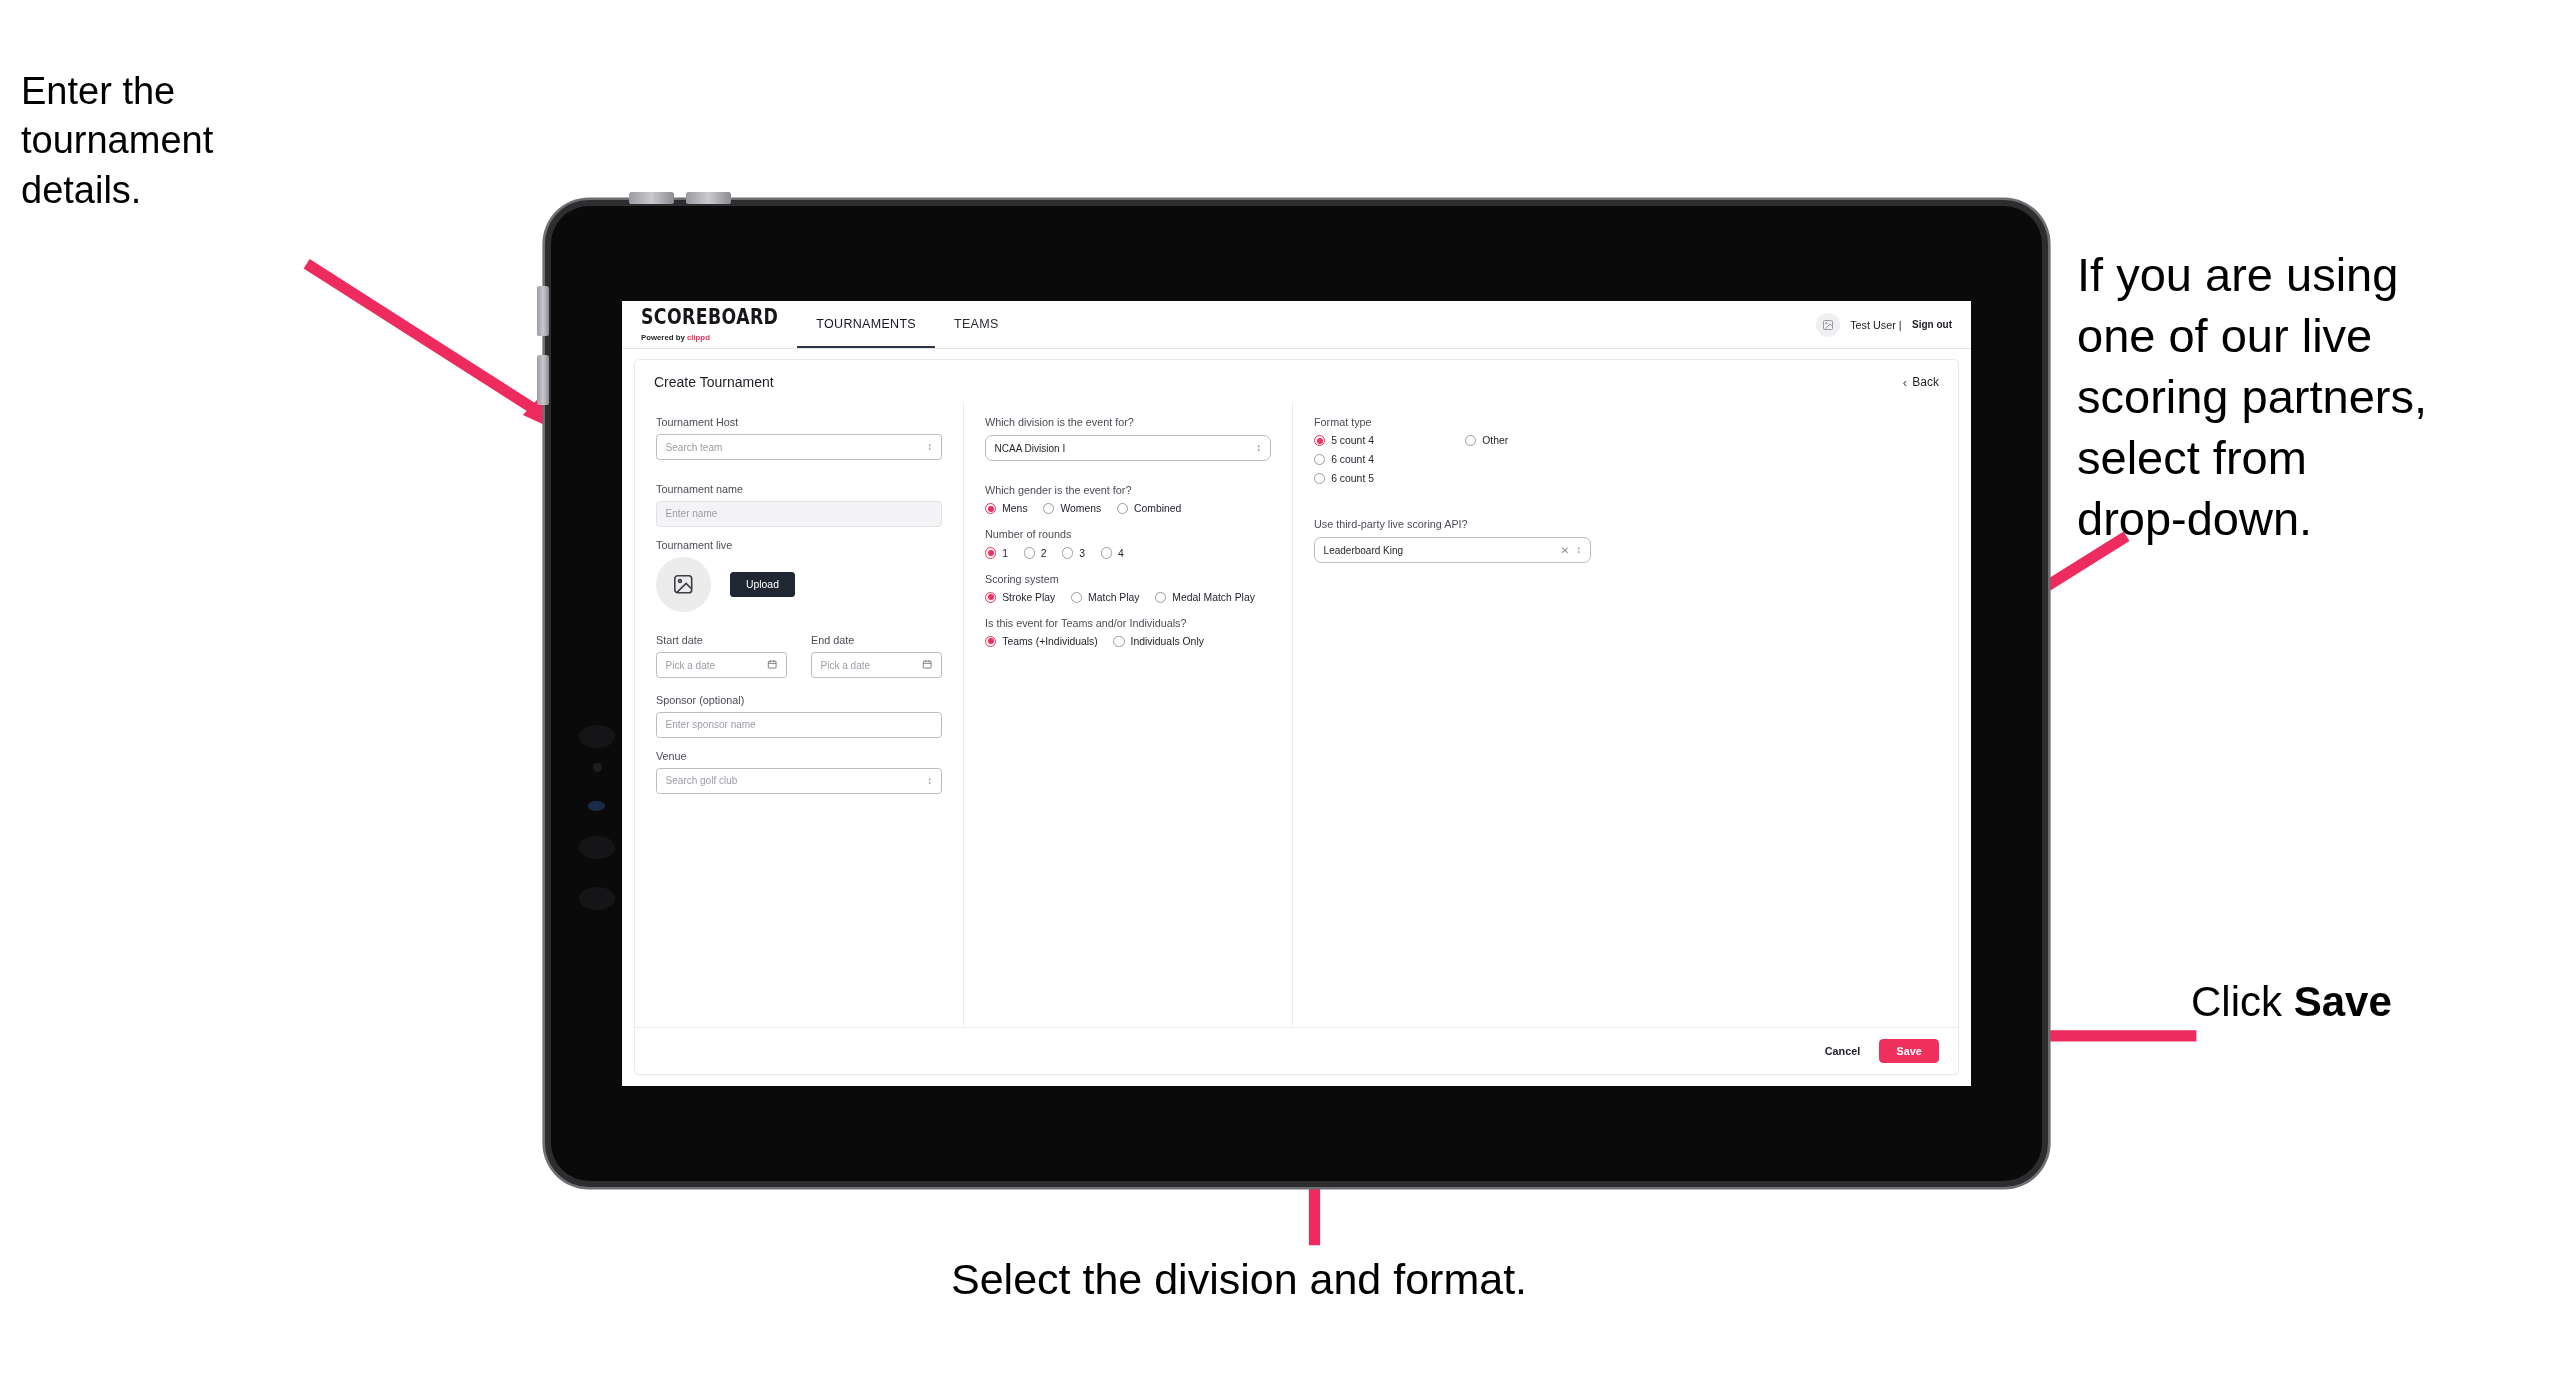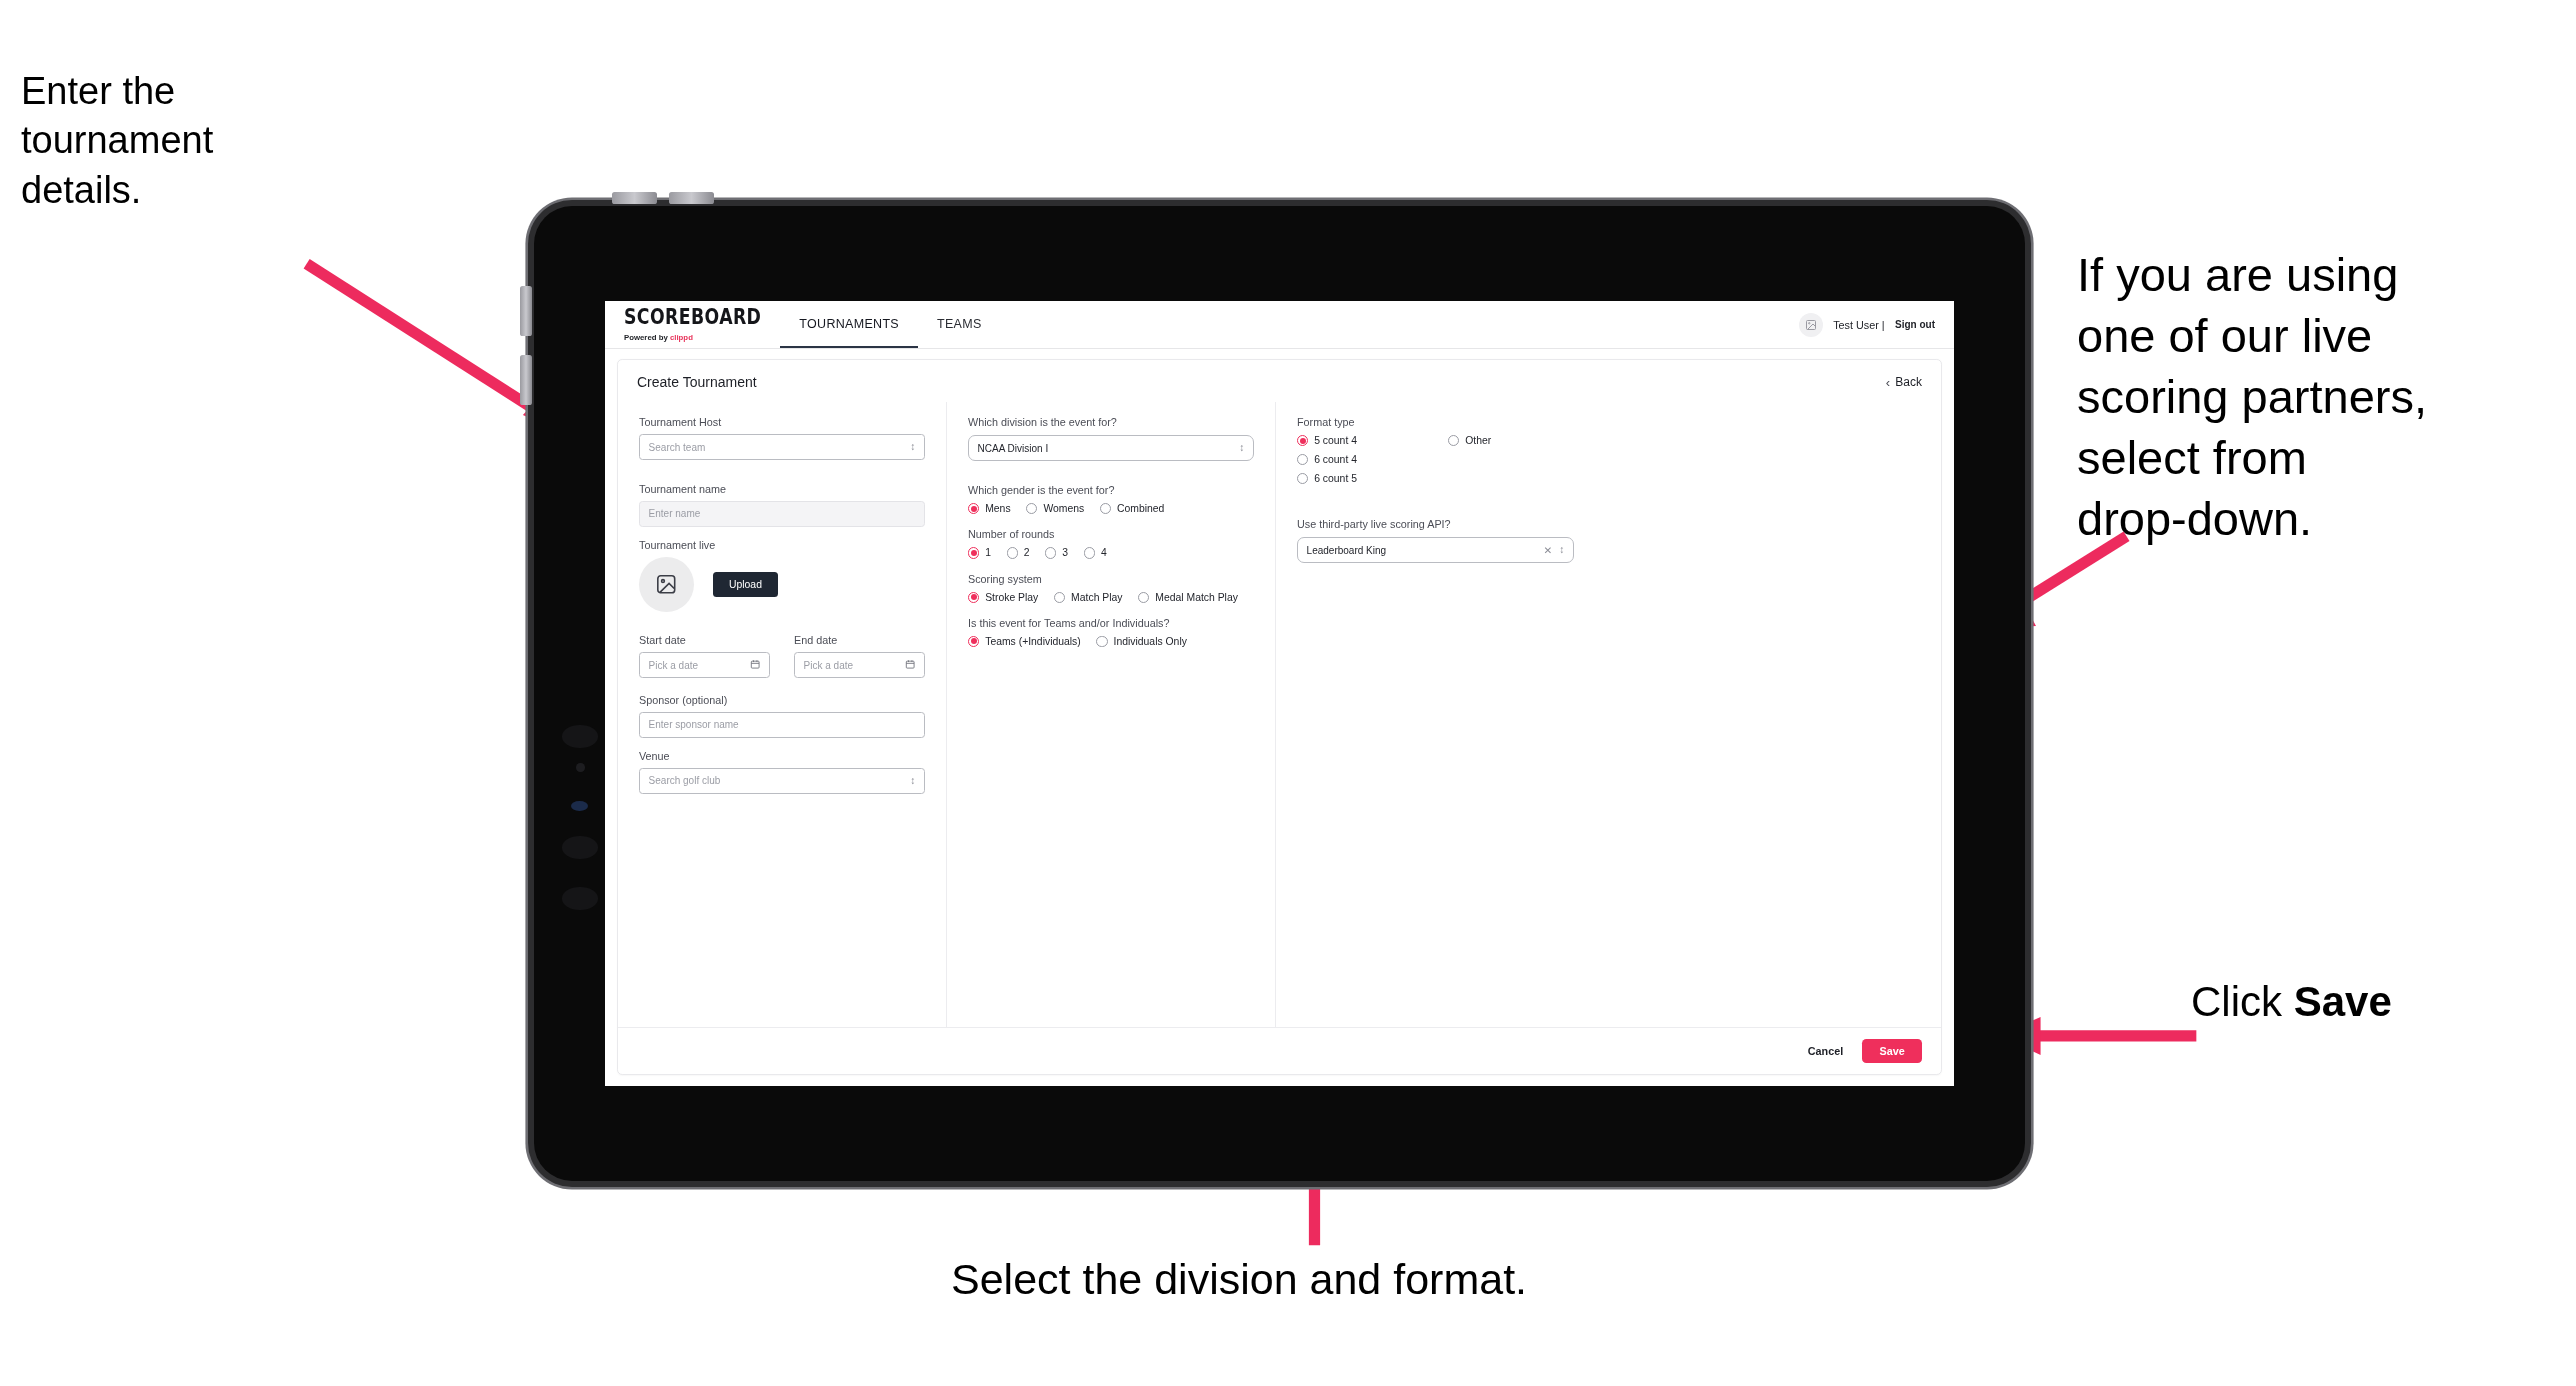--- a/index.html
+++ b/index.html
@@ -23,21 +23,21 @@
   #callout-tl { left: 21px; top: 67px;  font-size: 38px; width: 406px; }
   #callout-tr { left: 2077px; top: 244px; font-size: 47px; width: 484px; }
   #callout-br { left: 2191px; top: 975px; font-size: 42px; width: 372px; white-space: nowrap; }
   #callout-br b { font-weight: 700; }
   #callout-bc { left: 951px; top: 1252px; font-size: 43px; width: 847px; white-space: nowrap; }
 
   .arrow { position: absolute; overflow: visible; }
 
   
   #tablet {
-    position: absolute; left: 534px; top: 206px;
+    position: absolute; left: 551px; top: 206px;
     width: 1491px; height: 975px;
     background: #0a0a0a;
     border-radius: 38px;
     box-shadow: 0 0 0 6px #2d2d2f, 0 0 0 8.6px #6e6e73;
   }
   .tab-btn {
     position: absolute; background: linear-gradient(90deg,#9a9aa0,#c9c9ce,#8b8b91);
     border-radius: 2.6px;
   }
   #btn-top-1 { left: 78px; top: -14px; width: 45px; height: 12px; }
@@ -136,21 +136,21 @@
   #upload-btn {
     background:#1f2733; color:#fff; font-size:10.4px;
     padding: 7px 16px; border-radius:3.5px; cursor:pointer;
   }
 
   #date-row { display:flex; gap:24px; margin-top: 1.7px; }
   #date-row > div { flex:1 1 0; }
 
   
   .radio-row { display:flex; align-items:center; flex-wrap: wrap; gap: 5.2px 0; }
-  .radio-opt { display:flex; align-items:flex-start; gap:6px; margin-right:15.6px; cursor:pointer; }
+  .radio-opt { display:flex; align-items:flex-end; gap:6px; margin-right:15.6px; cursor:pointer; }
   .radio {
     width:11.2px; height:11.2px; border-radius:50%;
     border:1.4px solid #9a9ca4; background:#fff;
     display:flex; align-items:center; justify-content:center; flex: 0 0 auto;
   }
   .radio.on { border-color:#ef2f5c; }
   .radio.on::after { content:""; width:6px; height:6px; border-radius:50%; background:#ef2f5c; }
   .radio-label { font-size:10.4px; color:#23252c; white-space:nowrap; }
 
   

